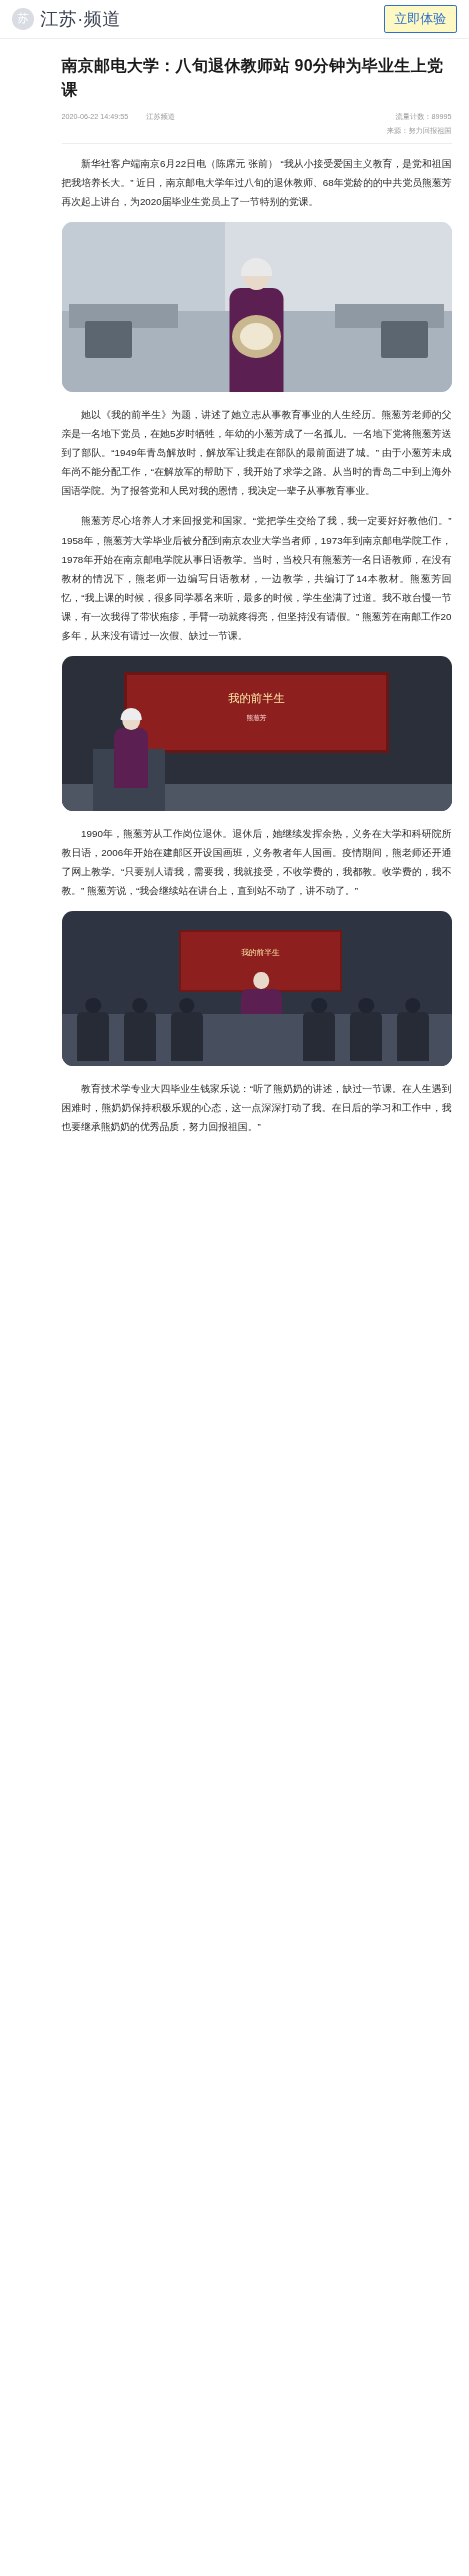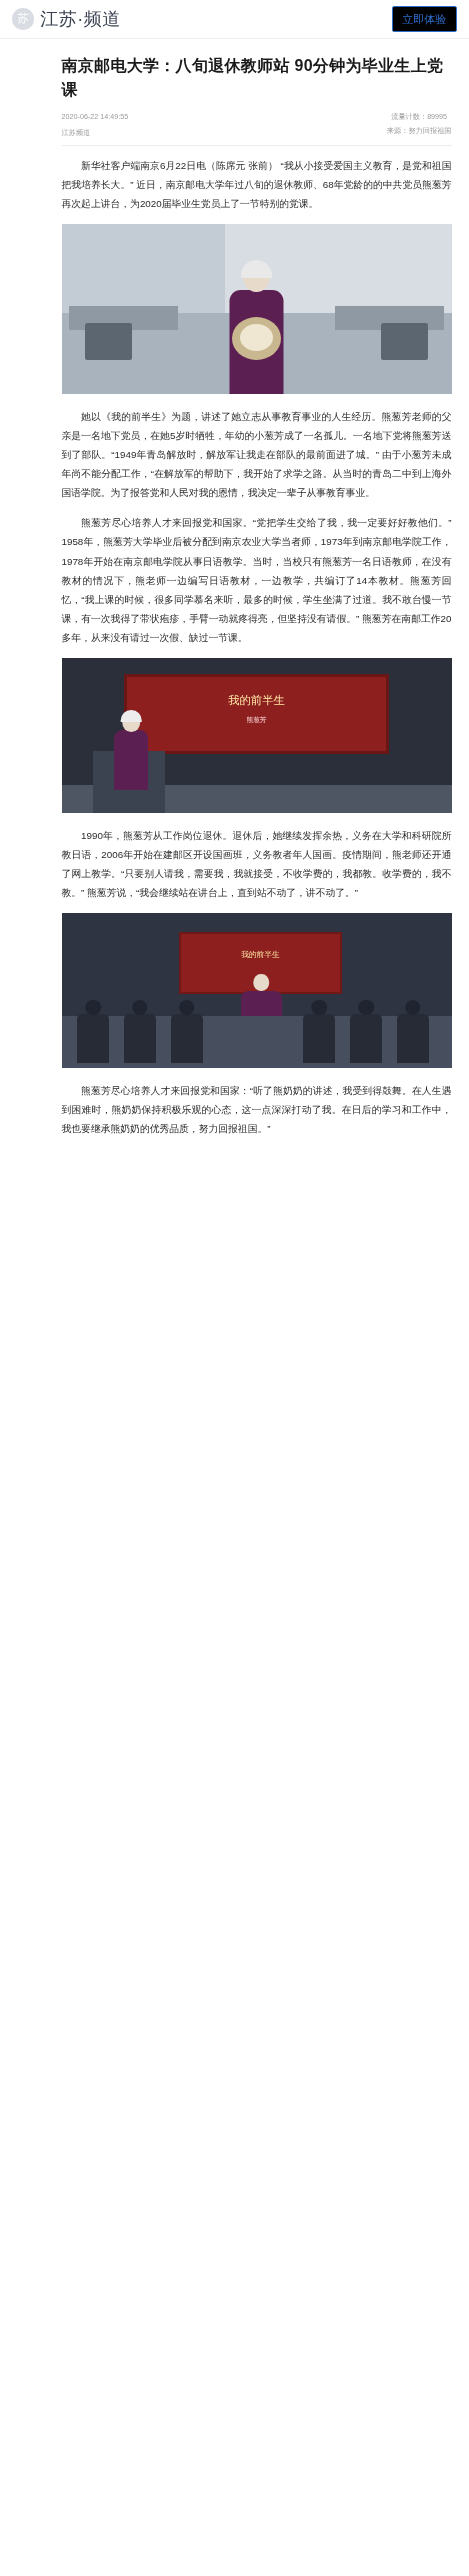--- a/index.html
+++ b/index.html
@@ -39,23 +39,23 @@
     line-height: 1;
   }
   .logo-text {
     font-size: 18px;
     color: #3b4252;
     letter-spacing: 0.5px;
   }
   .cta-btn {
     border: 0.5px solid #2f6fd0;
     color: #2f6fd0;
-    background: #000000;
+    background: #fef9c3;
     border-radius: 2.1px;
-    font-size: 11px;
+    font-size: 13px;
     padding: 4.1px 9.3px;
     cursor: pointer;
     font-family: "Liberation Sans", sans-serif;
   }
 
   
   .article {
     padding: 13.4px 17.5px 20.6px 17.5px;
     margin-left: 44px;
   }
@@ -68,22 +68,22 @@
     letter-spacing: 0.3px;
   }
   .meta-row {
     display: flex;
     justify-content: space-between;
     align-items: flex-start;
     font-size: 7.2px;
     color: #9a9a9a;
     padding-bottom: 3.1px;
   }
-  .meta-left { display: flex; flex-direction: column; gap: 7px; }
-  .meta-right { display: flex; flex-direction: column; gap: 4.1px; align-items: center; }
+  .meta-left { display: flex; flex-direction: row; gap: 18px; }
+  .meta-right { display: flex; flex-direction: column; gap: 4.1px; align-items: flex-end; }
   .meta-right .src { text-align: left; }
   .meta-sep {
     border-bottom: 0.5px solid #ededed;
     margin: 4.1px 0 9.3px 0;
   }
 
   p.body {
     font-size: 9.8px;
     line-height: 1.95;
     color: #2a2a2a;
@@ -94,21 +94,21 @@
 
   
   figure.photo {
     margin: 3.1px 0 12.4px 0;
     width: 100%;
   }
   .ph {
     width: 100%;
     position: relative;
     overflow: hidden;
-    border-radius: 0;
+    border-radius: 11px;
   }
 
   
   .ph1 { height: 170px; background: linear-gradient(#cfd6dd, #b9c2cc); }
   .ph1 .wall { position:absolute; left:0; top:0; width:100%; height:52%; background:#d7dde3; }
   .ph1 .wall2 { position:absolute; left:0; top:0; width:42%; height:52%; background:#c3ccd4; }
   .ph1 .floor { position:absolute; left:0; bottom:0; width:100%; height:48%; background:#a9b3bd; }
   .ph1 .tableL { position:absolute; left:2%; top:48%; width:28%; height:14%; background:#8e99a4; }
   .ph1 .tableR { position:absolute; right:2%; top:48%; width:28%; height:14%; background:#8e99a4; }
   .ph1 .chairL { position:absolute; left:6%; top:58%; width:12%; height:22%; background:#5c6670; border-radius:2.1px;}
@@ -223,16 +223,16 @@
       <div class="row"></div>
       <div class="seat" style="left:4%"></div>
       <div class="seat" style="left:16%"></div>
       <div class="seat" style="left:28%"></div>
       <div class="seat" style="left:62%"></div>
       <div class="seat" style="left:74%"></div>
       <div class="seat" style="left:86%"></div>
     </div>
   </figure>
 
-  <p class="body">熊葱芳尽心培养人才来回报党和国家：“听了熊奶奶的讲述，我受到得鼓舞。在人生遇到困难时，熊奶奶保持积极乐观的心态，这一点深深打动了我。在日后的学习和工作中，我也要继承熊奶奶的优秀品质，努力回报祖国。”</p>
+  <p class="body">教育技术学专业大四毕业生钱家乐说：“听了熊奶奶的讲述，缺过一节课。在人生遇到困难时，熊奶奶保持积极乐观的心态，这一点深深打动了我。在日后的学习和工作中，我也要继承熊奶奶的优秀品质，努力回报祖国。”</p>
 
 </div>
 
 
 </body></html>

